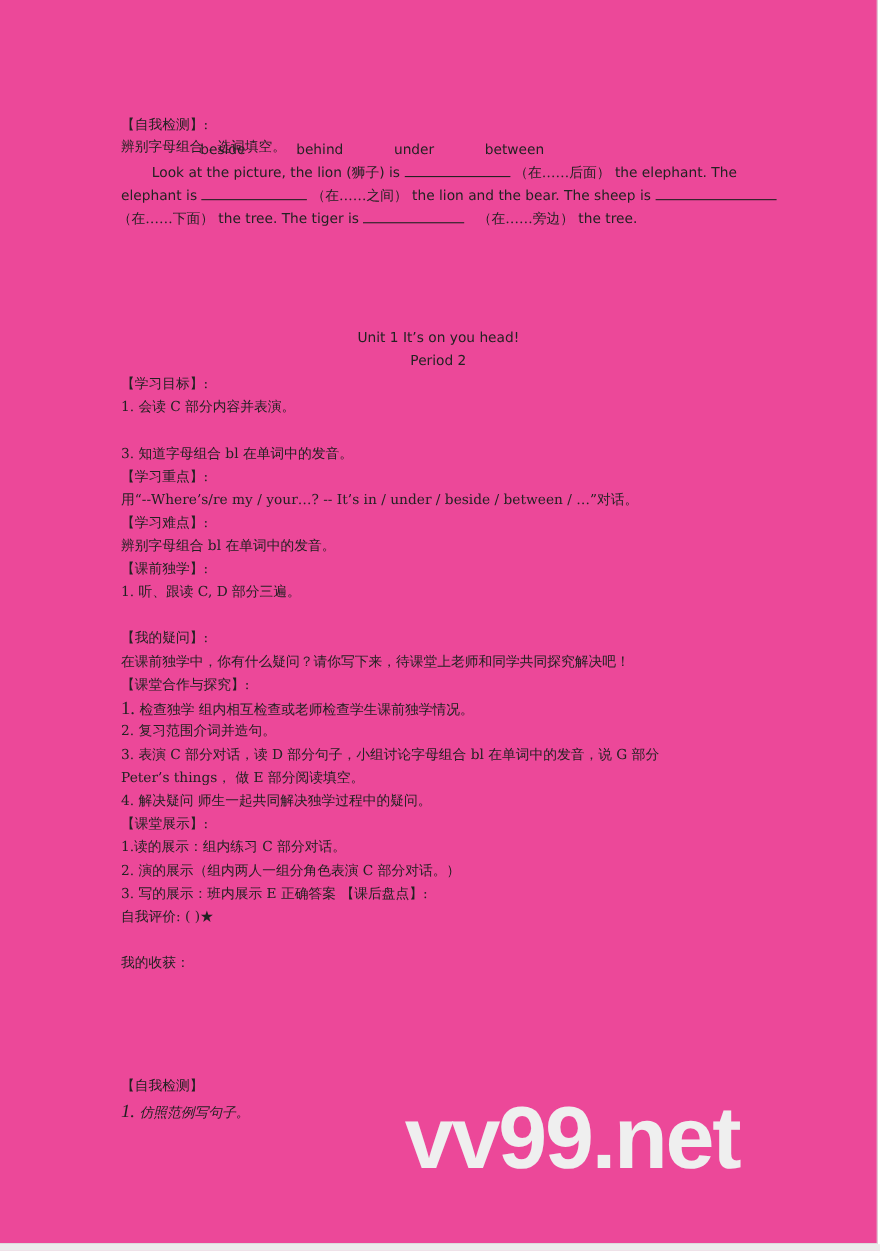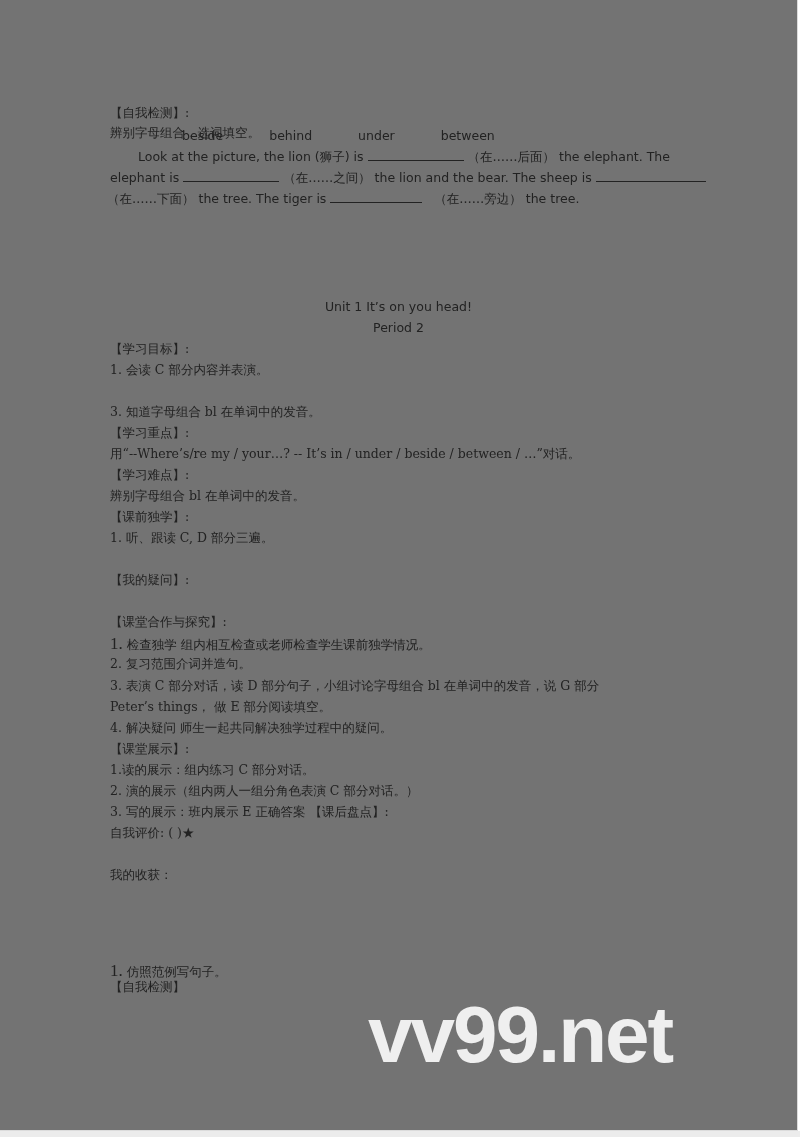--- a/index.html
+++ b/index.html
@@ -1,20 +1,20 @@
 <!DOCTYPE html>
 <html><head>
   <meta charset="utf-8">
   <style>
     html, body { margin: 0; padding: 0; }
     body {
       width: 800px; height: 1137px; background: #ffffff; position: relative; overflow: hidden;
       font-family: "DejaVu Sans", "Liberation Sans", sans-serif; color: #222;
     }
-    .page { position: absolute; left: 0; top: 0; width: 797px; height: 1130px; background: #737373;
+    .page { position: absolute; left: 0; top: 0; width: 797px; height: 1130px; background: #ec4899;
       border-right: 1px solid #dcdcdc; border-bottom: 1px solid #dcdcdc; }
     .shade { position: absolute; left: 0; top: 1131px; width: 800px; height: 6px; background: #ececec; }
     .line { position: absolute; left: 110px; font-size: 12.5px; line-height: 20px; white-space: nowrap; color: #222; }
     .cjk { font-family: "DejaVu Serif", "Liberation Serif", serif; }
     .center { left: 0; width: 797px; text-align: center; }
     .blank { display: inline-block; border-bottom: 1px solid #222; height: 13px; vertical-align: baseline; }
     .big-num { font-family: "Liberation Serif", serif; font-size: 17px; }
     .wordbank span { display: inline-block; margin-right: 42px; }
     .watermark { position: absolute; left: 368px; top: 995px; font-family: "Liberation Sans", sans-serif;
       font-weight: bold; font-size: 80px; letter-spacing: -2px; color: #efefef; line-height: 80px; }
@@ -64,39 +64,40 @@
   <div class="line cjk" style="top:423px;">【学习重点】:</div>
   <div class="line cjk" style="top:444px;">用“--Where’s/re my / your…? -- It’s in / under / beside / between / …”对话。</div>
 
   <div class="line cjk" style="top:465px;">【学习难点】:</div>
   <div class="line cjk" style="top:486px;">辨别字母组合 bl  在单词中的发音。</div>
 
   <div class="line cjk" style="top:507px;">【课前独学】:</div>
   <div class="line cjk" style="top:528px;">1.  听、跟读 C, D 部分三遍。</div>
 
   <div class="line cjk" style="top:570px;">【我的疑问】:</div>
+  <div class="line cjk" style="top:591px;">在课前独学中，你有什么疑问？请你写下来，待课堂上老师和同学共同探究解决吧！</div>
 
   <div class="line cjk" style="top:612px;">【课堂合作与探究】:</div>
   <div class="line cjk" style="top:634px;text-align:right;">
     <span class="big-num">1.</span>
     <span>检查独学  组内相互检查或老师检查学生课前独学情况。</span>
   </div>
   <div class="line cjk" style="top:654px;">2.  复习范围介词并造句。</div>
   <div class="line cjk" style="top:676px;">3.  表演 C 部分对话，读 D 部分句子，小组讨论字母组合 bl 在单词中的发音，说 G 部分</div>
   <div class="line cjk" style="top:697px;">Peter’s things，   做 E 部分阅读填空。</div>
   <div class="line cjk" style="top:718px;">4.  解决疑问  师生一起共同解决独学过程中的疑问。</div>
 
   <div class="line cjk" style="top:739px;">【课堂展示】:</div>
   <div class="line cjk" style="top:760px;">1.读的展示：组内练习 C 部分对话。</div>
   <div class="line cjk" style="top:781px;">2.  演的展示（组内两人一组分角色表演 C 部分对话。）</div>
   <div class="line cjk" style="top:802px;">3.  写的展示：班内展示 E 正确答案  【课后盘点】:</div>
   <div class="line cjk" style="top:823px;">自我评价: ( )★</div>
   <div class="line cjk" style="top:865px;">我的收获：</div>
 
   <div class="line cjk" style="top:977px;">【自我检测】</div>
-  <div class="line cjk" style="top:961px;">
+  <div class="line cjk" style="top:1000px;font-style:italic;">
     <span class="big-num">1.</span>
     <span>仿照范例写句子。</span>
   </div>
 
   <div class="watermark">vv99.net</div>
 </div>
 <div class="shade"></div>
 
 </body></html>

